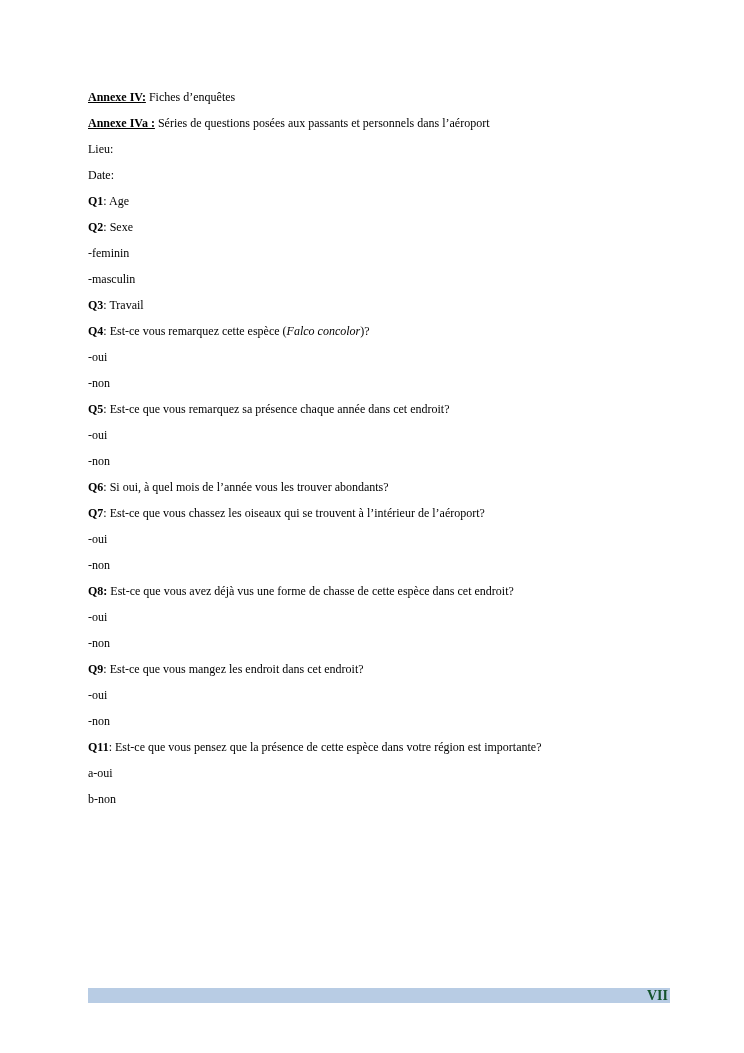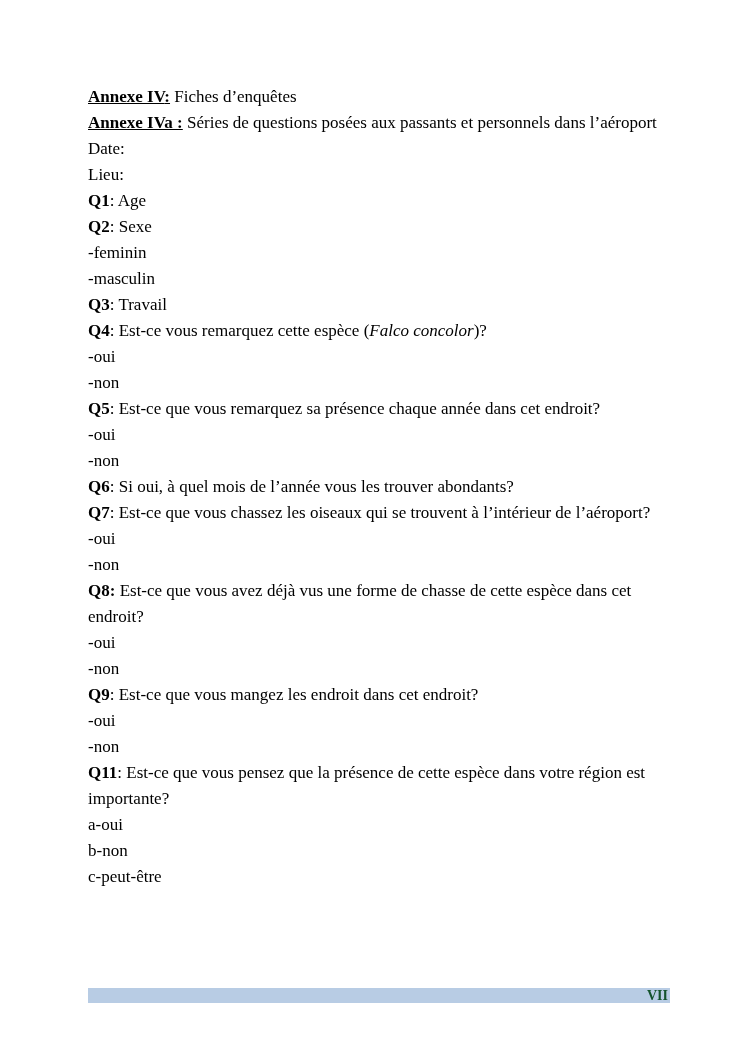--- a/index.html
+++ b/index.html
@@ -22,21 +22,21 @@
     height: 1053px;
     box-sizing: border-box;
   }
   .content {
     position: absolute;
     left: 88px;
     top: 84px;
     width: 590px;
   }
   .line {
-    font-size: 17px;
+    font-size: 12px;
     line-height: 26px;
     white-space: pre-wrap;
   }
   .bold {
     font-weight: bold;
   }
   .underline-bold {
     font-weight: bold;
     text-decoration: underline;
   }
@@ -71,22 +71,22 @@
 <body>
 
 <div class="page">
 
   <div class="content">
 
     <div class="line"><span class="underline-bold">Annexe IV</span><span class="underline-bold">:</span><span> Fiches d’enquêtes</span></div>
 
     <div class="line"><span class="underline-bold">Annexe IVa :</span><span> Séries de questions posées aux passants et personnels dans l’aéroport</span></div>
 
+    <div class="line">Lieu:</div>
     <div class="line">Date:</div>
-    <div class="line">Lieu:</div>
 
     <div class="line"><span class="bold">Q1</span><span>: Age</span></div>
 
     <div class="line"><span class="bold">Q2</span><span>: Sexe</span></div>
     <div class="line">-feminin</div>
     <div class="line">-masculin</div>
 
     <div class="line"><span class="bold">Q3</span><span>: Travail</span></div>
 
     <div class="line"><span class="bold">Q4</span><span>: Est-ce vous remarquez cette espèce (</span><span class="italic">Falco concolor</span><span>)?</span></div>
@@ -108,21 +108,20 @@
     <div class="line">-non</div>
 
     <div class="line"><span class="bold">Q9</span><span>: Est-ce que vous mangez les endroit dans cet endroit?</span></div>
     <div class="line">-oui</div>
     <div class="line">-non</div>
 
 
     <div class="line"><span class="bold">Q11</span><span>: Est-ce que vous pensez que la présence de cette espèce dans votre région est importante?</span></div>
     <div class="line">a-oui</div>
     <div class="line">b-non</div>
-    <div class="line">c-peut-être</div>
 
   </div>
 
   <div class="footer-bar">
     <div class="footer-page">VII</div>
   </div>
 
 </div>
 
 </body></html>

